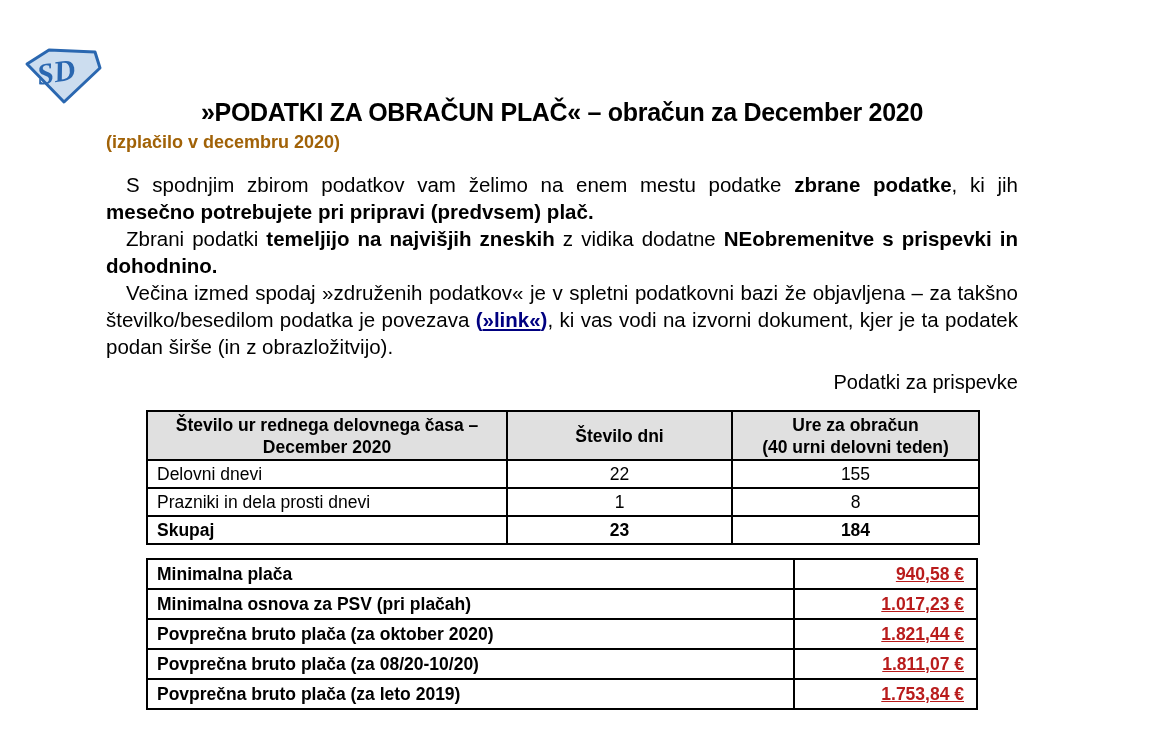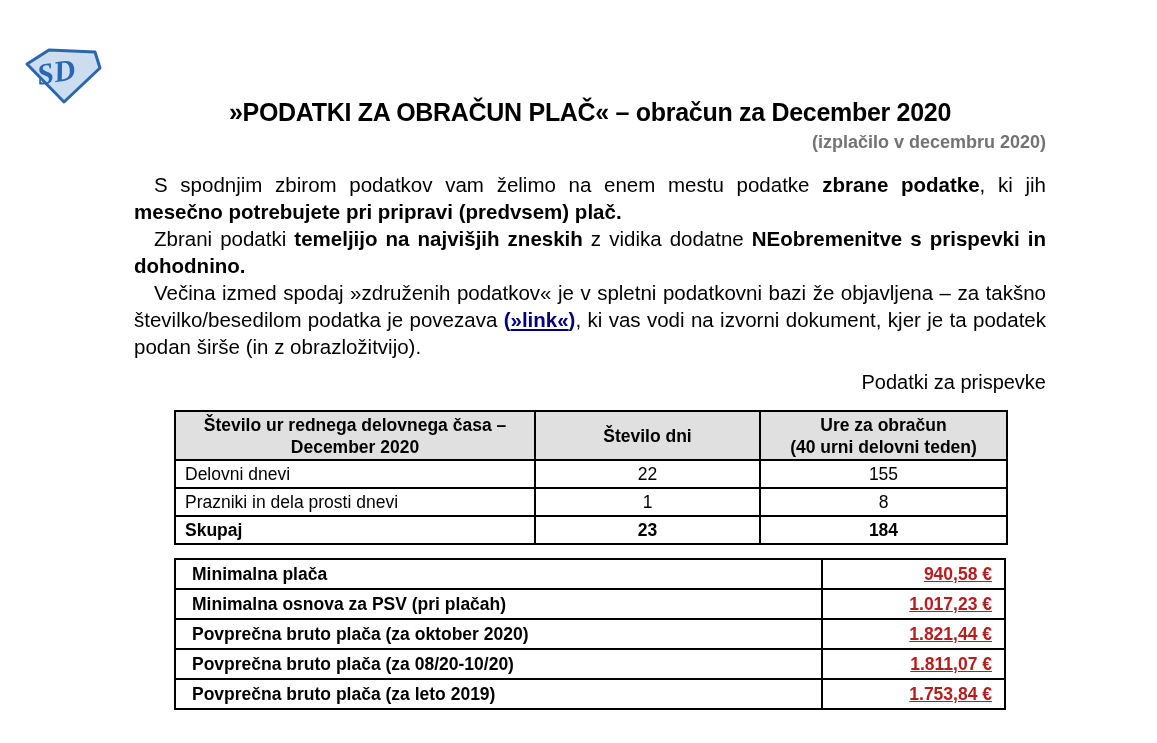--- a/index.html
+++ b/index.html
@@ -7,36 +7,36 @@
   .page {
     position: relative;
     width: 1157px;
     height: 743px;
     background: #ffffff;
     overflow: hidden;
     font-family: "Liberation Sans", sans-serif;
     color: #000000;
   }
   .logo { position: absolute; left: 24px; top: 46px; width: 78px; height: 60px; }
-  .content { position: absolute; left: 134px; top: 0; width: 912px; }
+  .content { position: absolute; left: 106px; top: 0; width: 912px; }
   .doc-title {
     margin-top: 97px;
     text-align: center;
     font-size: 25px;
     font-weight: bold;
     line-height: 30px;
     letter-spacing: -0.3px;
   }
   .doc-subtitle {
     margin-top: 5px;
-    text-align: right;
+    text-align: left;
     font-size: 18px;
     line-height: 21px;
     font-weight: bold;
-    color: #737373;
+    color: #a16207;
   }
   .body-text { margin-top: 18px; }
   .body-text p {
     font-size: 20.5px;
     line-height: 27px;
     text-align: justify;
     text-indent: 20px;
   }
   .bold { font-weight: bold; }
   .link-run { color: #000080; font-weight: bold; }
@@ -64,21 +64,21 @@
   .hours-table td.label-cell { text-align: left; padding-left: 9px; }
   .hours-table tr.total-row td { font-weight: bold; }
   .amounts-table { margin: 13px 0 0 40px; width: 830px; }
   .amounts-table td {
     border: 2px solid #000000;
     height: 30px;
     vertical-align: middle;
     font-weight: bold;
     font-size: 17.5px;
   }
-  .amounts-table td.label-cell { padding-left: 16px; }
+  .amounts-table td.label-cell { padding-left: 9px; }
   .amounts-table td.value-cell { text-align: right; padding-right: 12px; }
   .amount-link { color: #b91c1c; text-decoration: underline; cursor: pointer; }
 </style>
 </head>
 <body>
 
 <div class="page">
 
   <div class="logo">
     <svg width="78" height="60" viewBox="0 0 78 60">

